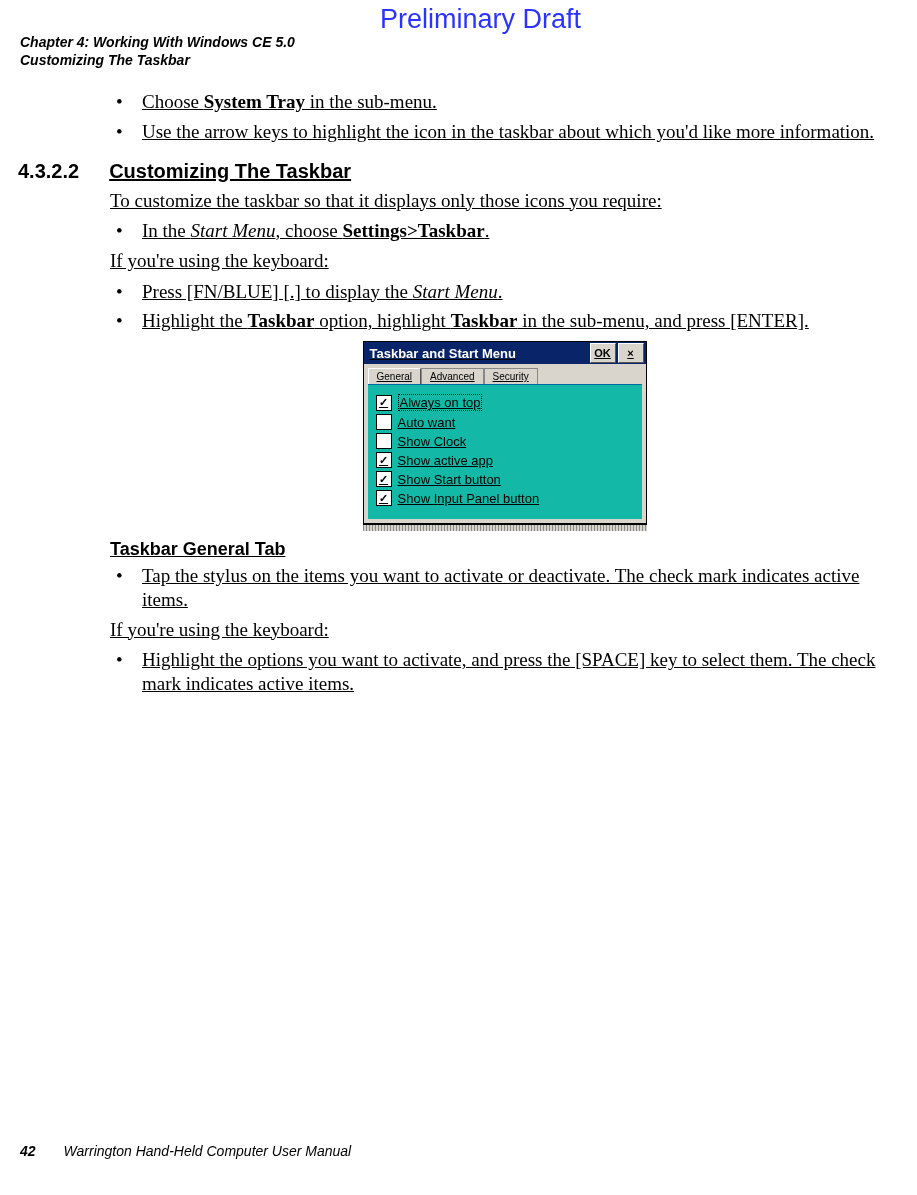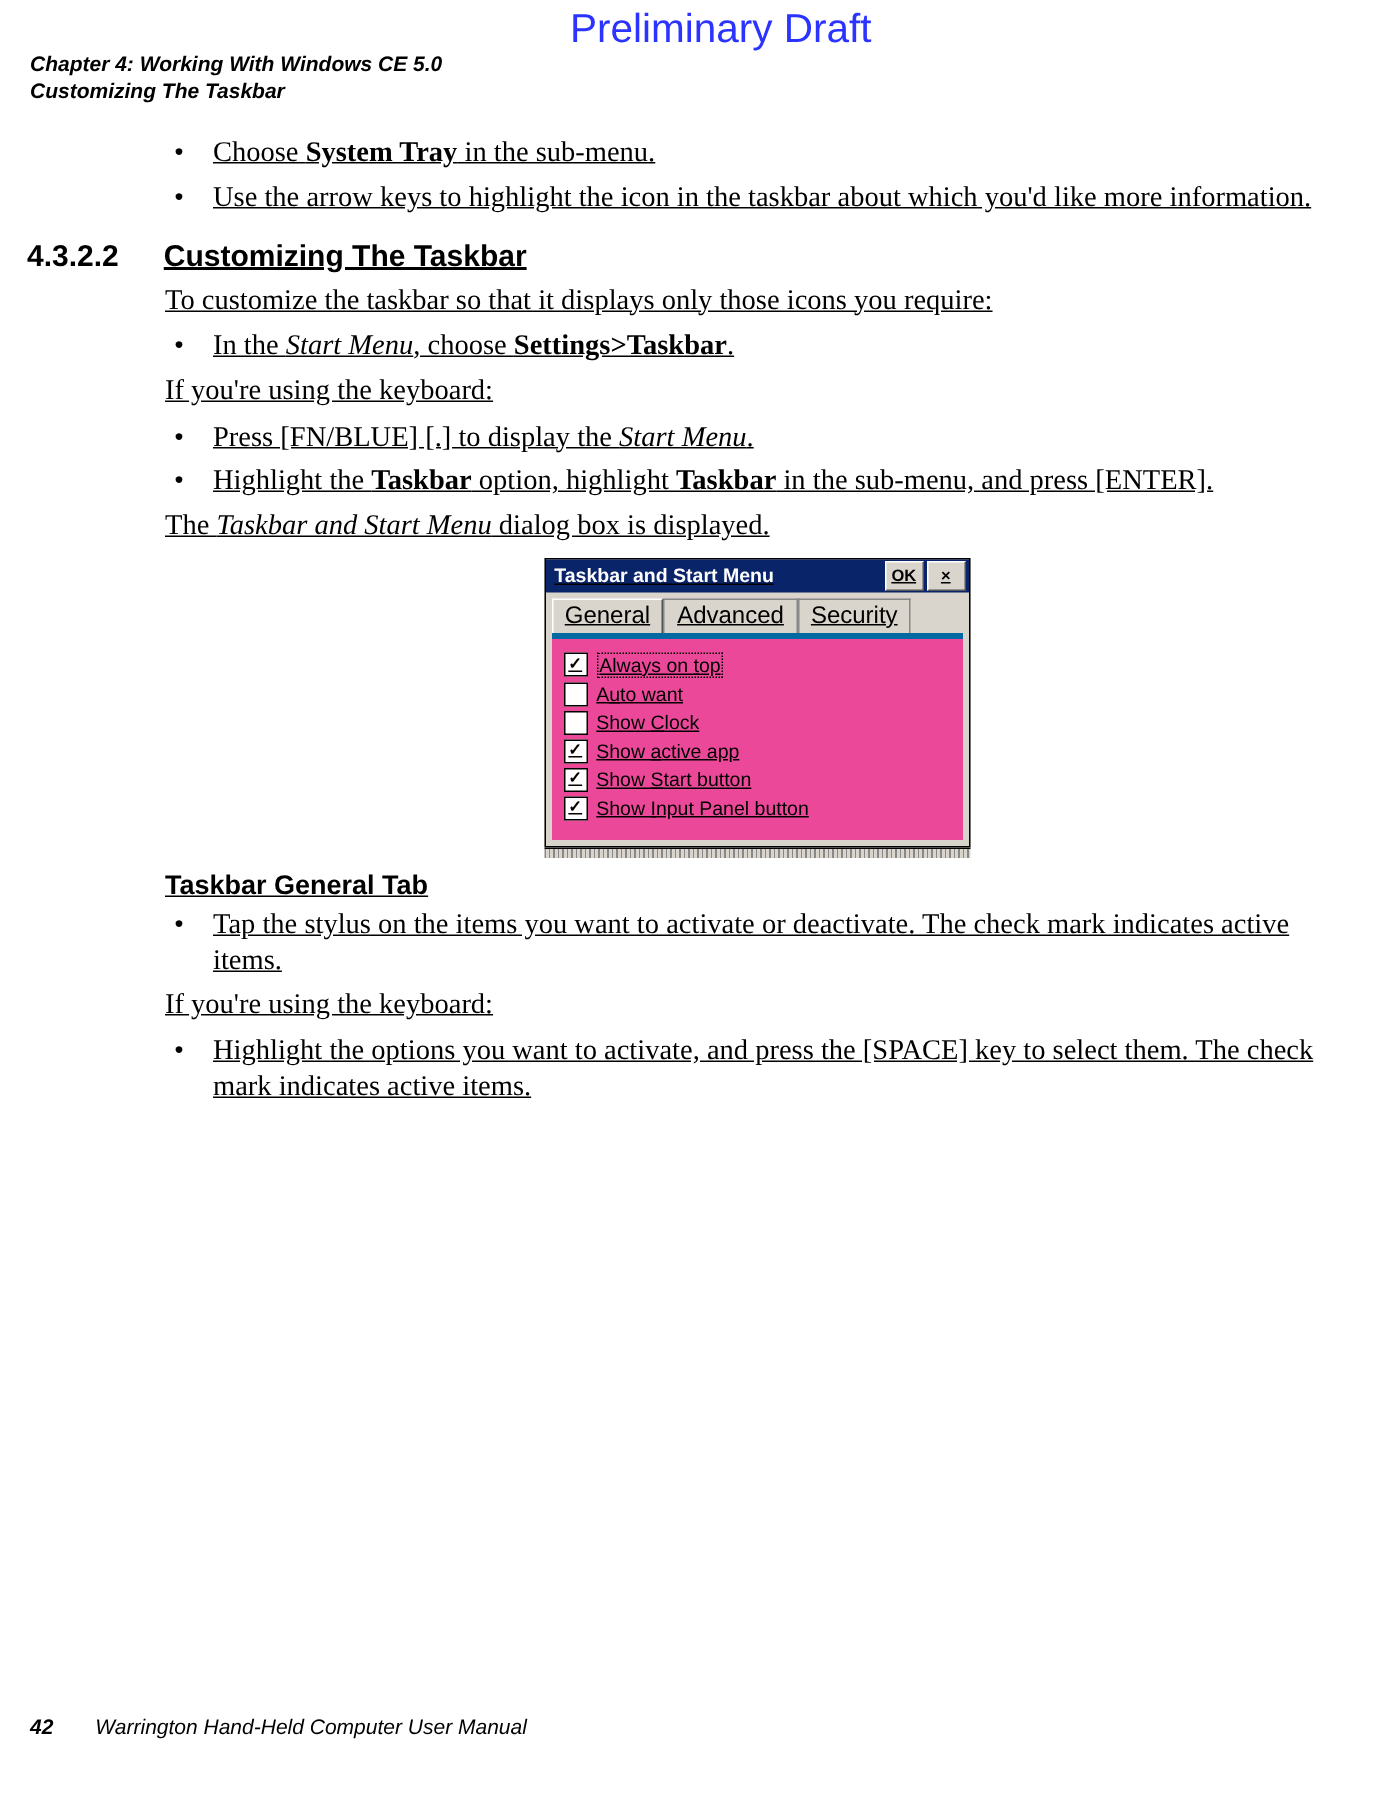--- a/index.html
+++ b/index.html
@@ -125,32 +125,32 @@
     display: flex;
     align-items: flex-end;
     padding: 4px 4px 0 4px;
     gap: 0;
   }
   .tab {
     border: 1px solid #888;
     border-bottom: none;
     background: #d9d5cc;
     padding: 2px 8px;
-    font-size: 16px;
+    font-size: 10px;
     position: relative;
   }
   .tab.active {
     background: #d9d5cc;
     border-color: #fff #555 #d9d5cc #fff;
     z-index: 2;
   }
   .panel {
-    border-top: 4px solid #0369a1;
+    border-top: 1px solid #0369a1;
     margin: 0 4px 4px 4px;
-    background: #ec4899;
+    background: #14b8a6;
     padding: 6px 6px 10px 8px;
   }
   .chk-row {
     display: flex;
     align-items: center;
     gap: 6px;
     margin: 3px 0;
     font-size: 13px;
     font-family: Tahoma, Arial, sans-serif;
   }
@@ -224,23 +224,20 @@
 
   <ul class="bullets">
     <li>
       <span>Press [FN/BLUE] [.] to display the </span><span class="ital">Start Menu</span><span>.</span>
     </li>
     <li>
       <span>Highlight the </span><span class="bold">Taskbar</span><span> option, highlight </span><span class="bold">Taskbar</span><span> in the sub-menu, and press [ENTER].</span>
     </li>
   </ul>
 
-  <p class="body">
-    <span>The </span><span class="ital">Taskbar and Start Menu</span><span> dialog box is displayed.</span>
-  </p>
 
   <div class="dialog-wrap">
     <div class="dialog">
       <div class="titlebar">
         <span class="tb-title">Taskbar and Start Menu</span>
         <span class="tb-btn">OK</span>
         <span class="tb-btn">
           <span>×</span>
         </span>
       </div>

